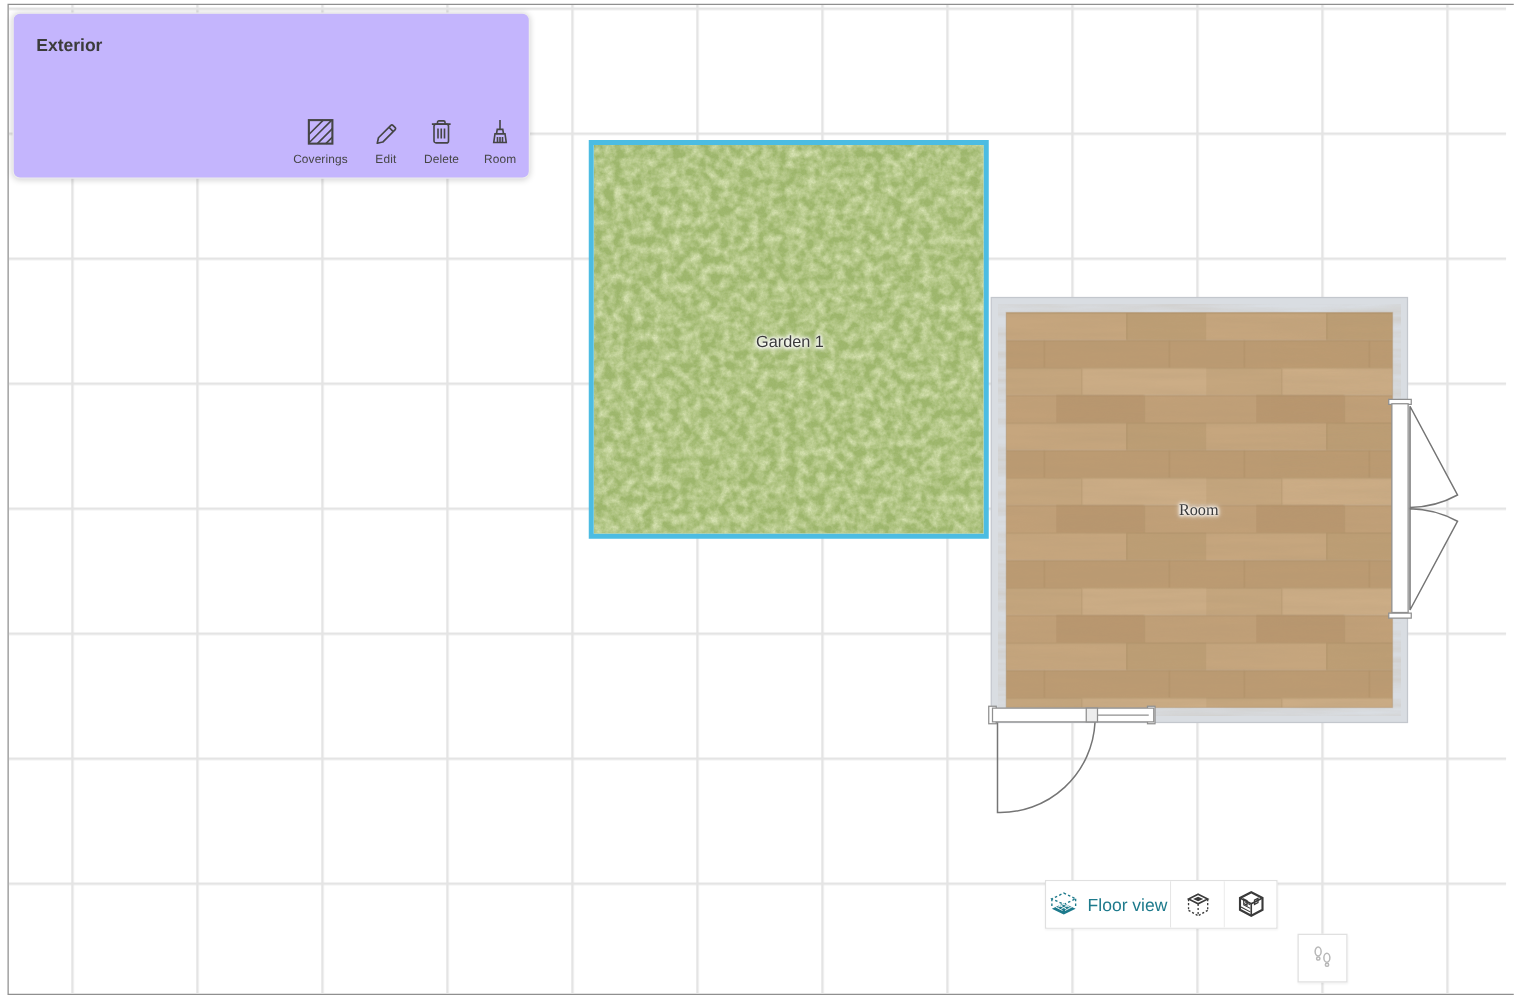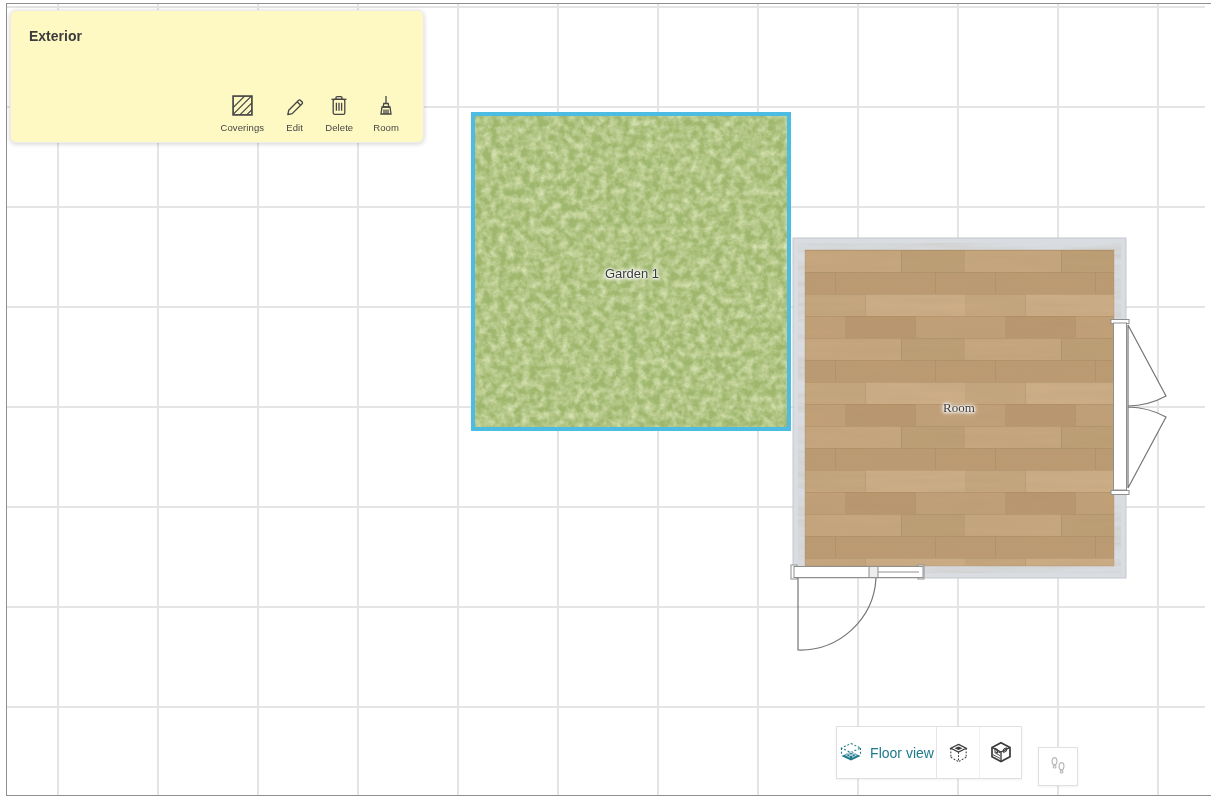--- a/index.html
+++ b/index.html
@@ -16,31 +16,31 @@
   .wall-fill{fill:var(--wall,#d9dde2);stroke:#c3c7cd;stroke-width:1;}
   .frame-line{stroke:#8f8f8f;stroke-width:1;fill:#ffffff;}
   .swing-line{stroke:#757575;stroke-width:1.2;}
 
   
   .area-label{position:absolute;transform:translate(-50%,-50%);font-size:13px;color:#3a3a3a;
     white-space:nowrap;pointer-events:none;
     text-shadow:0 0 2px #fff,0 0 3px #fff,0 0 4px #fff,0 0 6px #fff,0 1px 3px #fff;}
 
   
-  .props-panel{position:absolute;left:10px;top:10px;width:412px;height:131px;background:#fef9c3;
+  .props-panel{position:absolute;left:10px;top:10px;width:412px;height:131px;background:#c4b5fd;
     border:1px solid #ececec;border-radius:6px;box-shadow:0 1px 5px rgba(0,0,0,.18);}
   .props-title{position:absolute;left:18px;top:17px;font-size:14px;font-weight:bold;color:#3b3b3b;}
-  .props-actions{position:absolute;right:24px;bottom:9px;display:flex;gap:20px;}
+  .props-actions{position:absolute;right:10px;bottom:9px;display:flex;gap:20px;}
   .action-btn{display:flex;flex-direction:column;align-items:center;gap:5px;background:none;border:none;
     padding:0;cursor:pointer;color:#454545;}
   .action-btn .ic{height:24px;display:flex;align-items:flex-end;}
   .action-label{font-size:9.5px;color:#454545;letter-spacing:.1px;}
 
   
-  .view-group{position:absolute;left:836px;top:726px;height:53px;display:flex;background:#fff;
+  .view-group{position:absolute;left:836px;top:704px;height:39px;display:flex;background:#fff;
     border:1px solid #e0e0e0;box-sizing:border-box;box-shadow:0 1px 2px rgba(0,0,0,.06);}
   .view-seg{display:flex;align-items:center;justify-content:center;background:#fff;border:none;
     cursor:pointer;padding:0;}
   .seg-floorview{width:100px;gap:7px;color:var(--accent-teal,#1d7a8c);border-right:1px solid #e6e6e6;}
   .seg-floorview .fv-text{font-size:14px;color:var(--accent-teal,#1d7a8c);}
   .seg-icon{width:42px;color:#3a3a3a;}
   .seg-icon + .seg-icon{border-left:1px solid #efefef;}
   .walk-btn{position:absolute;left:1038px;top:747px;width:40px;height:39px;background:#fff;
     border:1px solid #e0e0e0;box-sizing:border-box;display:flex;align-items:center;justify-content:center;
     color:#b8b8b8;cursor:default;box-shadow:0 1px 2px rgba(0,0,0,.06);}

